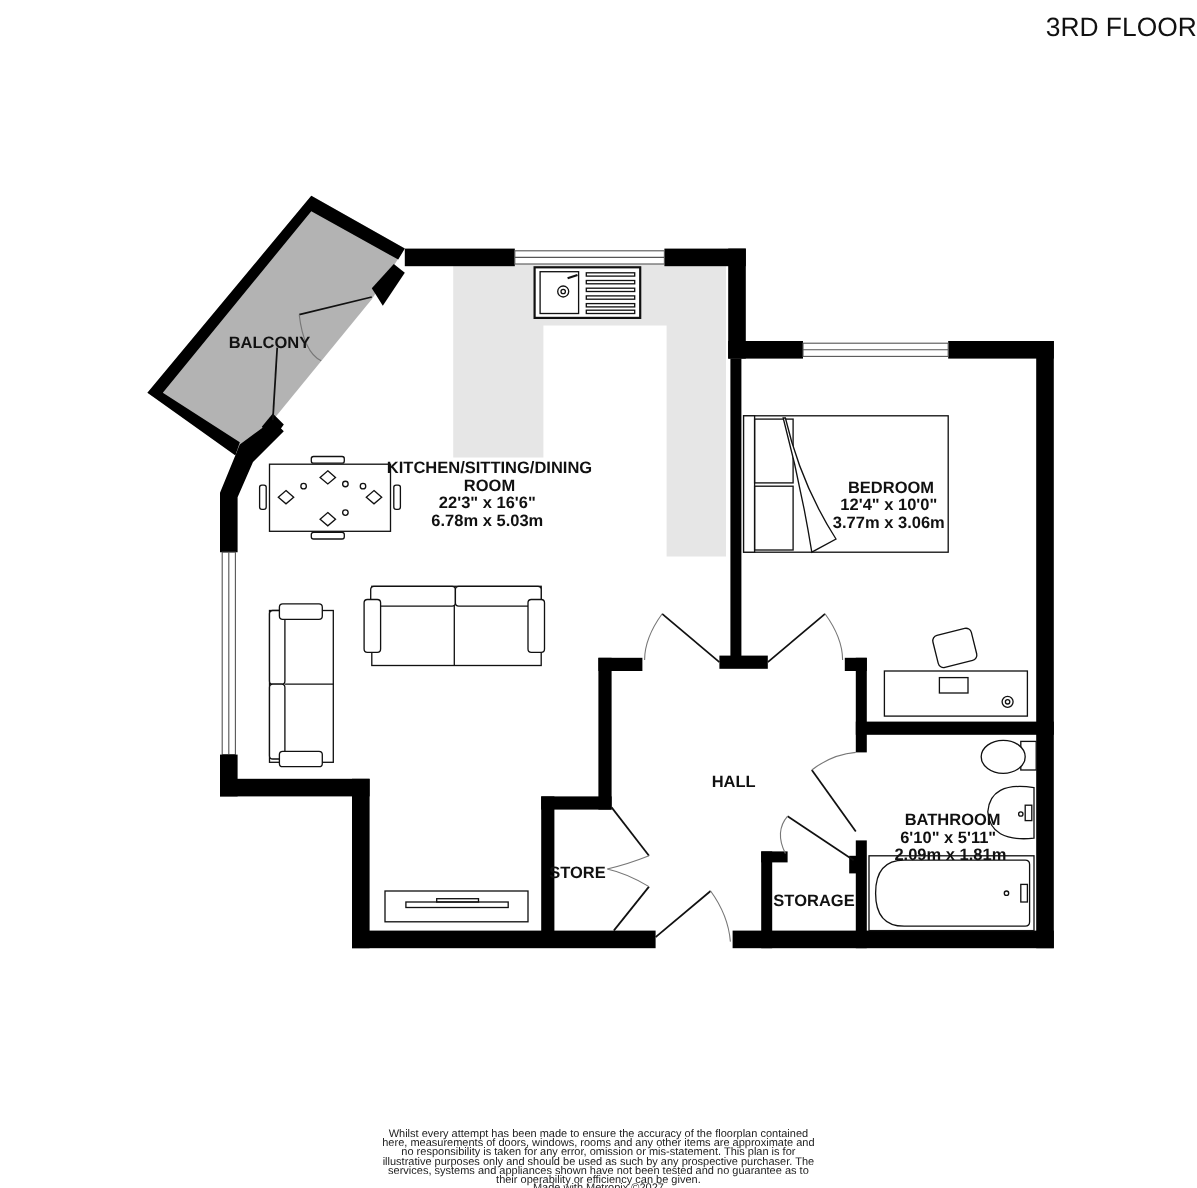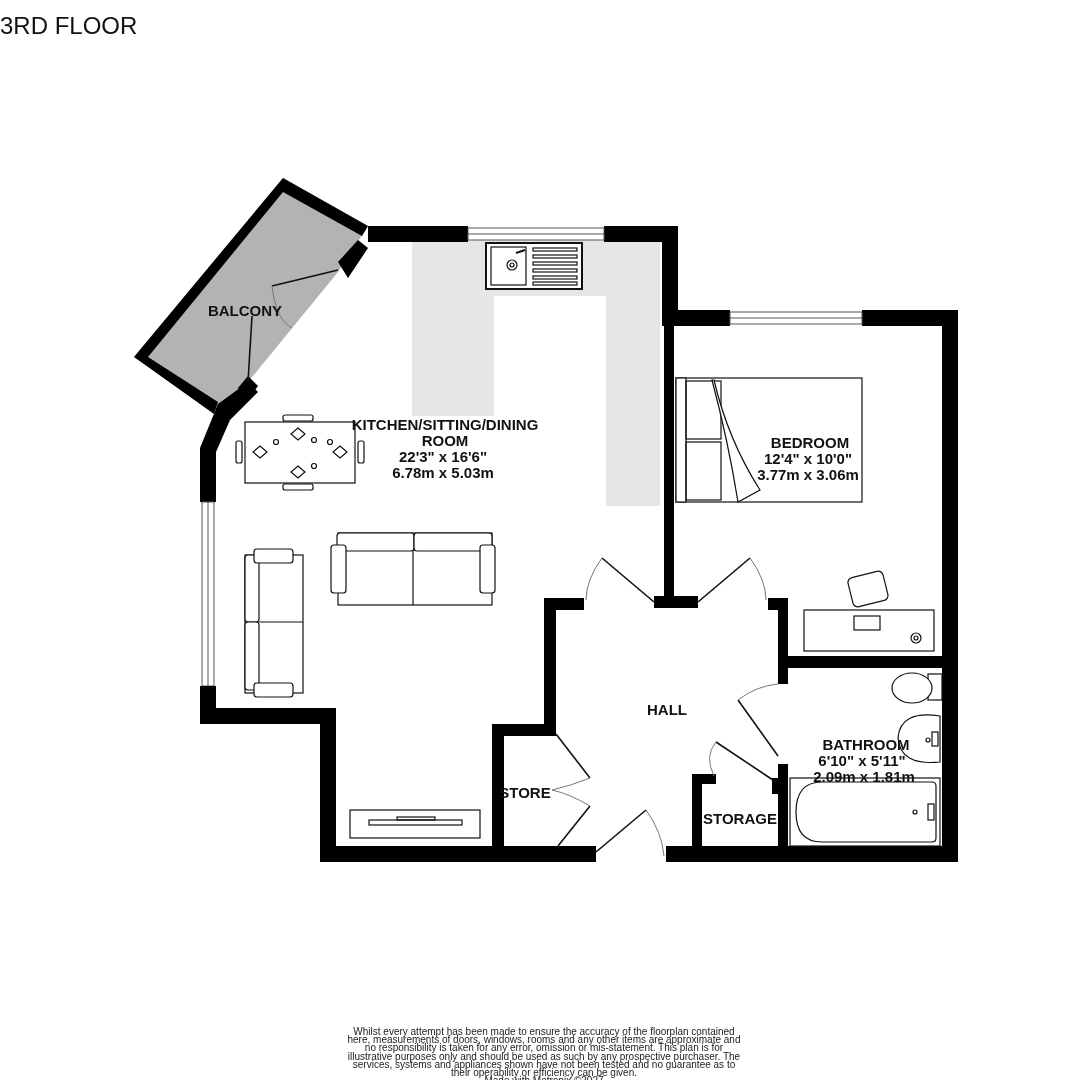--- a/index.html
+++ b/index.html
@@ -1,17 +1,17 @@
 <!DOCTYPE html>
 <html><head>
 <meta charset="utf-8">
 <style>
   html, body { margin: 0; padding: 0; background: #ffffff; }
   body { width: 1088px; height: 1080px; position: relative; overflow: hidden; font-family: "Liberation Sans", sans-serif; }
-  #title { position: absolute; top: 12px; left: 0; width: 1088px; text-align: left; font-size: 24px; color: #111; font-family: "Liberation Sans", sans-serif; }
+  #title { position: absolute; top: 12px; left: 0; width: 1088px; text-align: right; font-size: 24px; color: #111; font-family: "Liberation Sans", sans-serif; }
   svg#plan { position: absolute; left: 0; top: 0; }
   .room-label { font-family: "Liberation Sans", sans-serif; font-weight: bold; font-size: 15px; fill: #111; }
   .wall { fill: #000; }
   .thin { fill: none; stroke: #111; stroke-width: 1.2; }
   .thinw { fill: #fff; stroke: #111; stroke-width: 1.2; }
   .arc { fill: none; stroke: #777; stroke-width: 1; }
   .door { stroke: #111; stroke-width: 1.6; fill: none; }
   #disclaimer { position: absolute; top: 1028px; left: 344px; width: 400px; text-align: center; font-size: 10px; line-height: 8.2px; color: #222; font-family: "Liberation Sans", sans-serif; }
 </style>
 </head>

